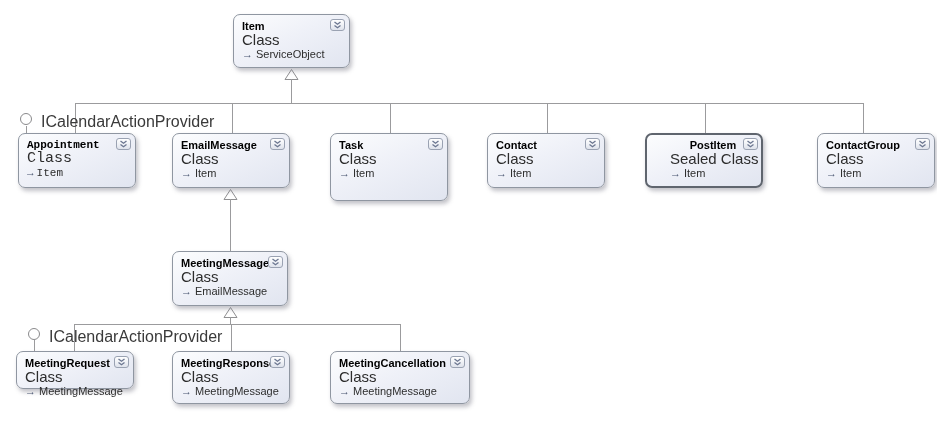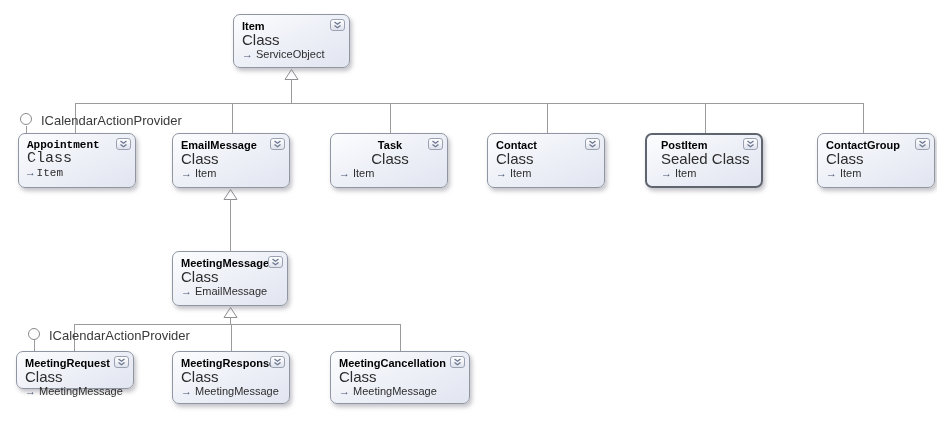--- a/index.html
+++ b/index.html
@@ -8,39 +8,39 @@
     font-family:"Liberation Sans",sans-serif;
   }
   
   .cls{
     position:absolute;box-sizing:border-box;
     border:1px solid #8f96a1;border-radius:7px;
     background:linear-gradient(155deg,#fcfdfe 0%,#eff1f8 45%,#e1e5f0 100%);
     box-shadow:2px 3px 4px rgba(120,120,132,.45);
     padding:4px 6px 3px 8px;
   }
-  .cls.sealed{border:2px solid #5f656e;padding:3px 5px 2px 14px;}
+  .cls.sealed{border:2px solid #5f656e;padding:3px 5px 2px 23px;text-align:center;}
   .cls-title{font-size:11px;font-weight:bold;color:#000;line-height:14px;white-space:nowrap;}
   .cls-kind{font-size:15px;color:#2d2d2d;line-height:14px;white-space:nowrap;}
   .cls-base{font-size:11px;color:#2d2d2d;line-height:14px;white-space:nowrap;display:flex;align-items:center;gap:3px;}
   .arrow-icon{color:#47536e;font-size:11px;line-height:11px;}
   .chev{
     position:absolute;top:4px;right:4px;width:15px;height:12px;
     border:1px solid #9aa2b2;border-radius:3px;
     background:linear-gradient(#ffffff,#dfe3ec);
     padding:0;margin:0;display:flex;align-items:center;justify-content:center;cursor:pointer;
   }
   .cls.sealed .chev{top:3px;right:3px;}
   
   .h-line{position:absolute;height:1px;background:#9b9b9d;}
   .v-line{position:absolute;width:1px;background:#9b9b9d;}
   .tri{position:absolute;}
   
   .lolli-circle{position:absolute;box-sizing:border-box;width:12px;height:12px;border:1.5px solid #8a8a8c;border-radius:50%;background:#ffffff;}
-  .iface-label{position:absolute;font-size:13px;color:#3a3a3a;white-space:nowrap;}
+  .iface-label{position:absolute;font-size:16px;color:#3a3a3a;white-space:nowrap;}
 </style>
 </head>
 <body>
 
 <div class="canvas">
 
   <svg class="tri" style="left:284px;top:69px;" width="15" height="11">
     <polygon points="7.5,0.5 14,10.5 1,10.5" fill="#fefefe" stroke="#8f8f91" stroke-width="1"></polygon>
   </svg>
   <div class="v-line" style="left:291px;top:79px;height:24px;"></div>
@@ -112,21 +112,21 @@
           <path d="M1.5 4.4 L4.5 6.7 L7.5 4.4" fill="none" stroke="#6b7690" stroke-width="1.3"></path>
         </svg>
       </button>
     <div class="cls-kind">Class</div>
     <div class="cls-base">
         <span class="arrow-icon">→</span>
         <span>Item</span>
       </div>
   </div>
 
-  <div class="cls" style="left:330px;top:133px;width:118px;height:55px;text-align:center;">
+  <div class="cls" style="left:330px;top:133px;width:118px;height:68px;">
     <div class="cls-title">Task</div>
     <button class="chev">
         <svg width="9" height="8">
           <path d="M1.5 1 L4.5 3.3 L7.5 1" fill="none" stroke="#6b7690" stroke-width="1.3"></path>
           <path d="M1.5 4.4 L4.5 6.7 L7.5 4.4" fill="none" stroke="#6b7690" stroke-width="1.3"></path>
         </svg>
       </button>
     <div class="cls-kind">Class</div>
     <div class="cls-base">
         <span class="arrow-icon">→</span>

